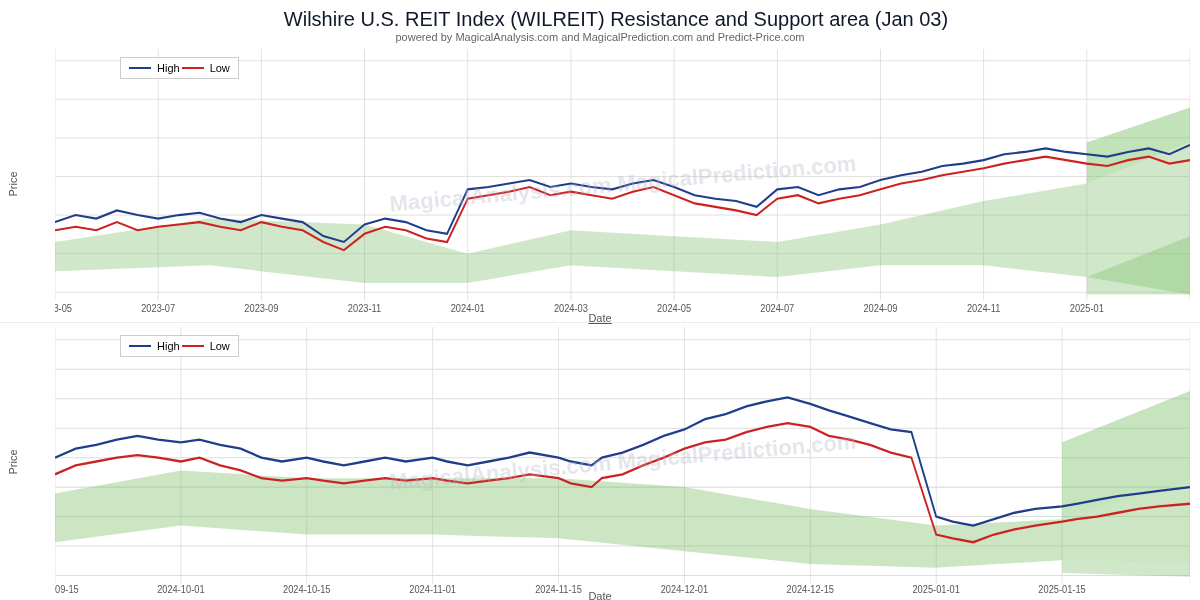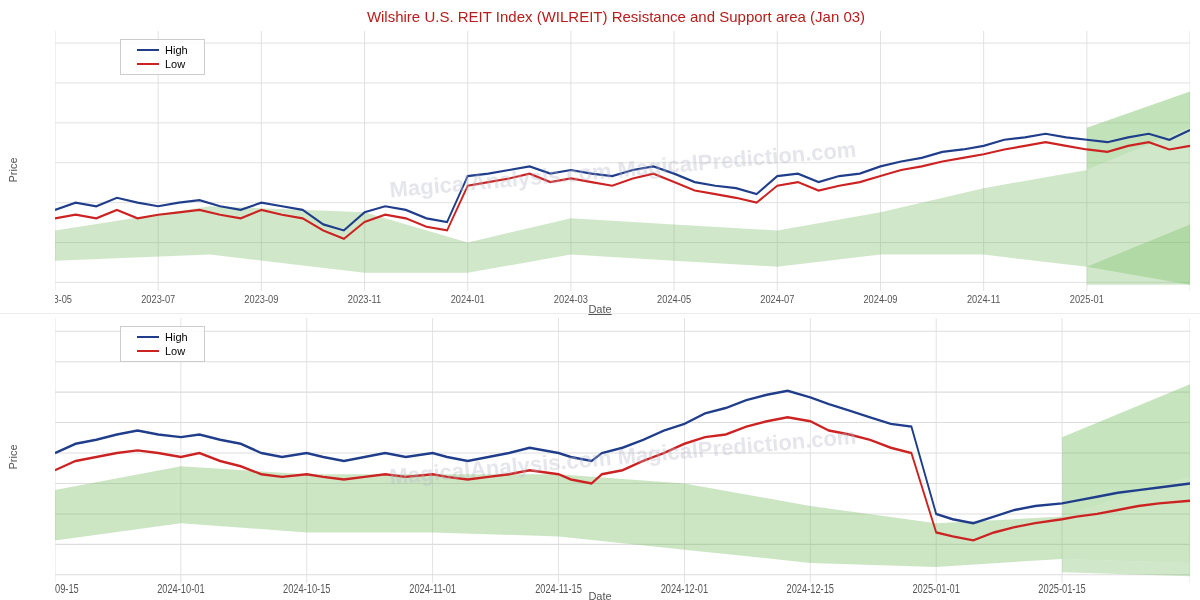--- a/index.html
+++ b/index.html
@@ -14,23 +14,23 @@
       width: 1200px;
       height: 600px;
       display: flex;
       flex-direction: column;
     }
     .header {
       text-align: center;
       padding: 8px 0 2px 0;
     }
     .title {
-      font-size: 15px;
+      font-size: 20px;
       font-weight: normal;
-      color: #b91c1c;
+      color: #0f172a;
       padding-left: 32px;
     }
     .subtitle {
       font-size: 11px;
       color: #666;
     }
     .charts-area {
       display: flex;
       flex-direction: column;
       flex: 1;
@@ -50,25 +50,25 @@
     }
     svg.chart-svg {
       width: 100%;
       height: 100%;
     }
     .legend {
       position: absolute;
       top: 8px;
       left: 65px;
       display: flex;
-      flex-direction: column;
+      flex-direction: row;
       gap: 2px;
       z-index: 10;
       background: rgba(255,255,255,0.85);
-      padding: 4px 16px;
+      padding: 4px 8px;
       border: 1px solid #ccc;
       text-align: center;
     }
     .legend-item {
       display: flex;
       align-items: center;
       gap: 6px;
       font-size: 11px;
     }
     .legend-line {
@@ -105,20 +105,21 @@
       z-index: 5;
       font-weight: bold;
     }
   </style>
 </head>
 <body>
 
 <div class="container">
   <div class="header">
     <div class="title">Wilshire U.S. REIT Index (WILREIT) Resistance and Support area (Jan 03)</div>
+    <div class="subtitle">powered by MagicalAnalysis.com and MagicalPrediction.com and Predict-Price.com</div>
   </div>
   <div class="charts-area">
 
     <div class="chart-wrapper">
       <span class="y-label">Price</span>
       <div class="chart-inner">
         <div class="legend">
           <div class="legend-item">
             <div class="legend-line" style="background:#1f3d8a;"></div>
             <span>High</span>

